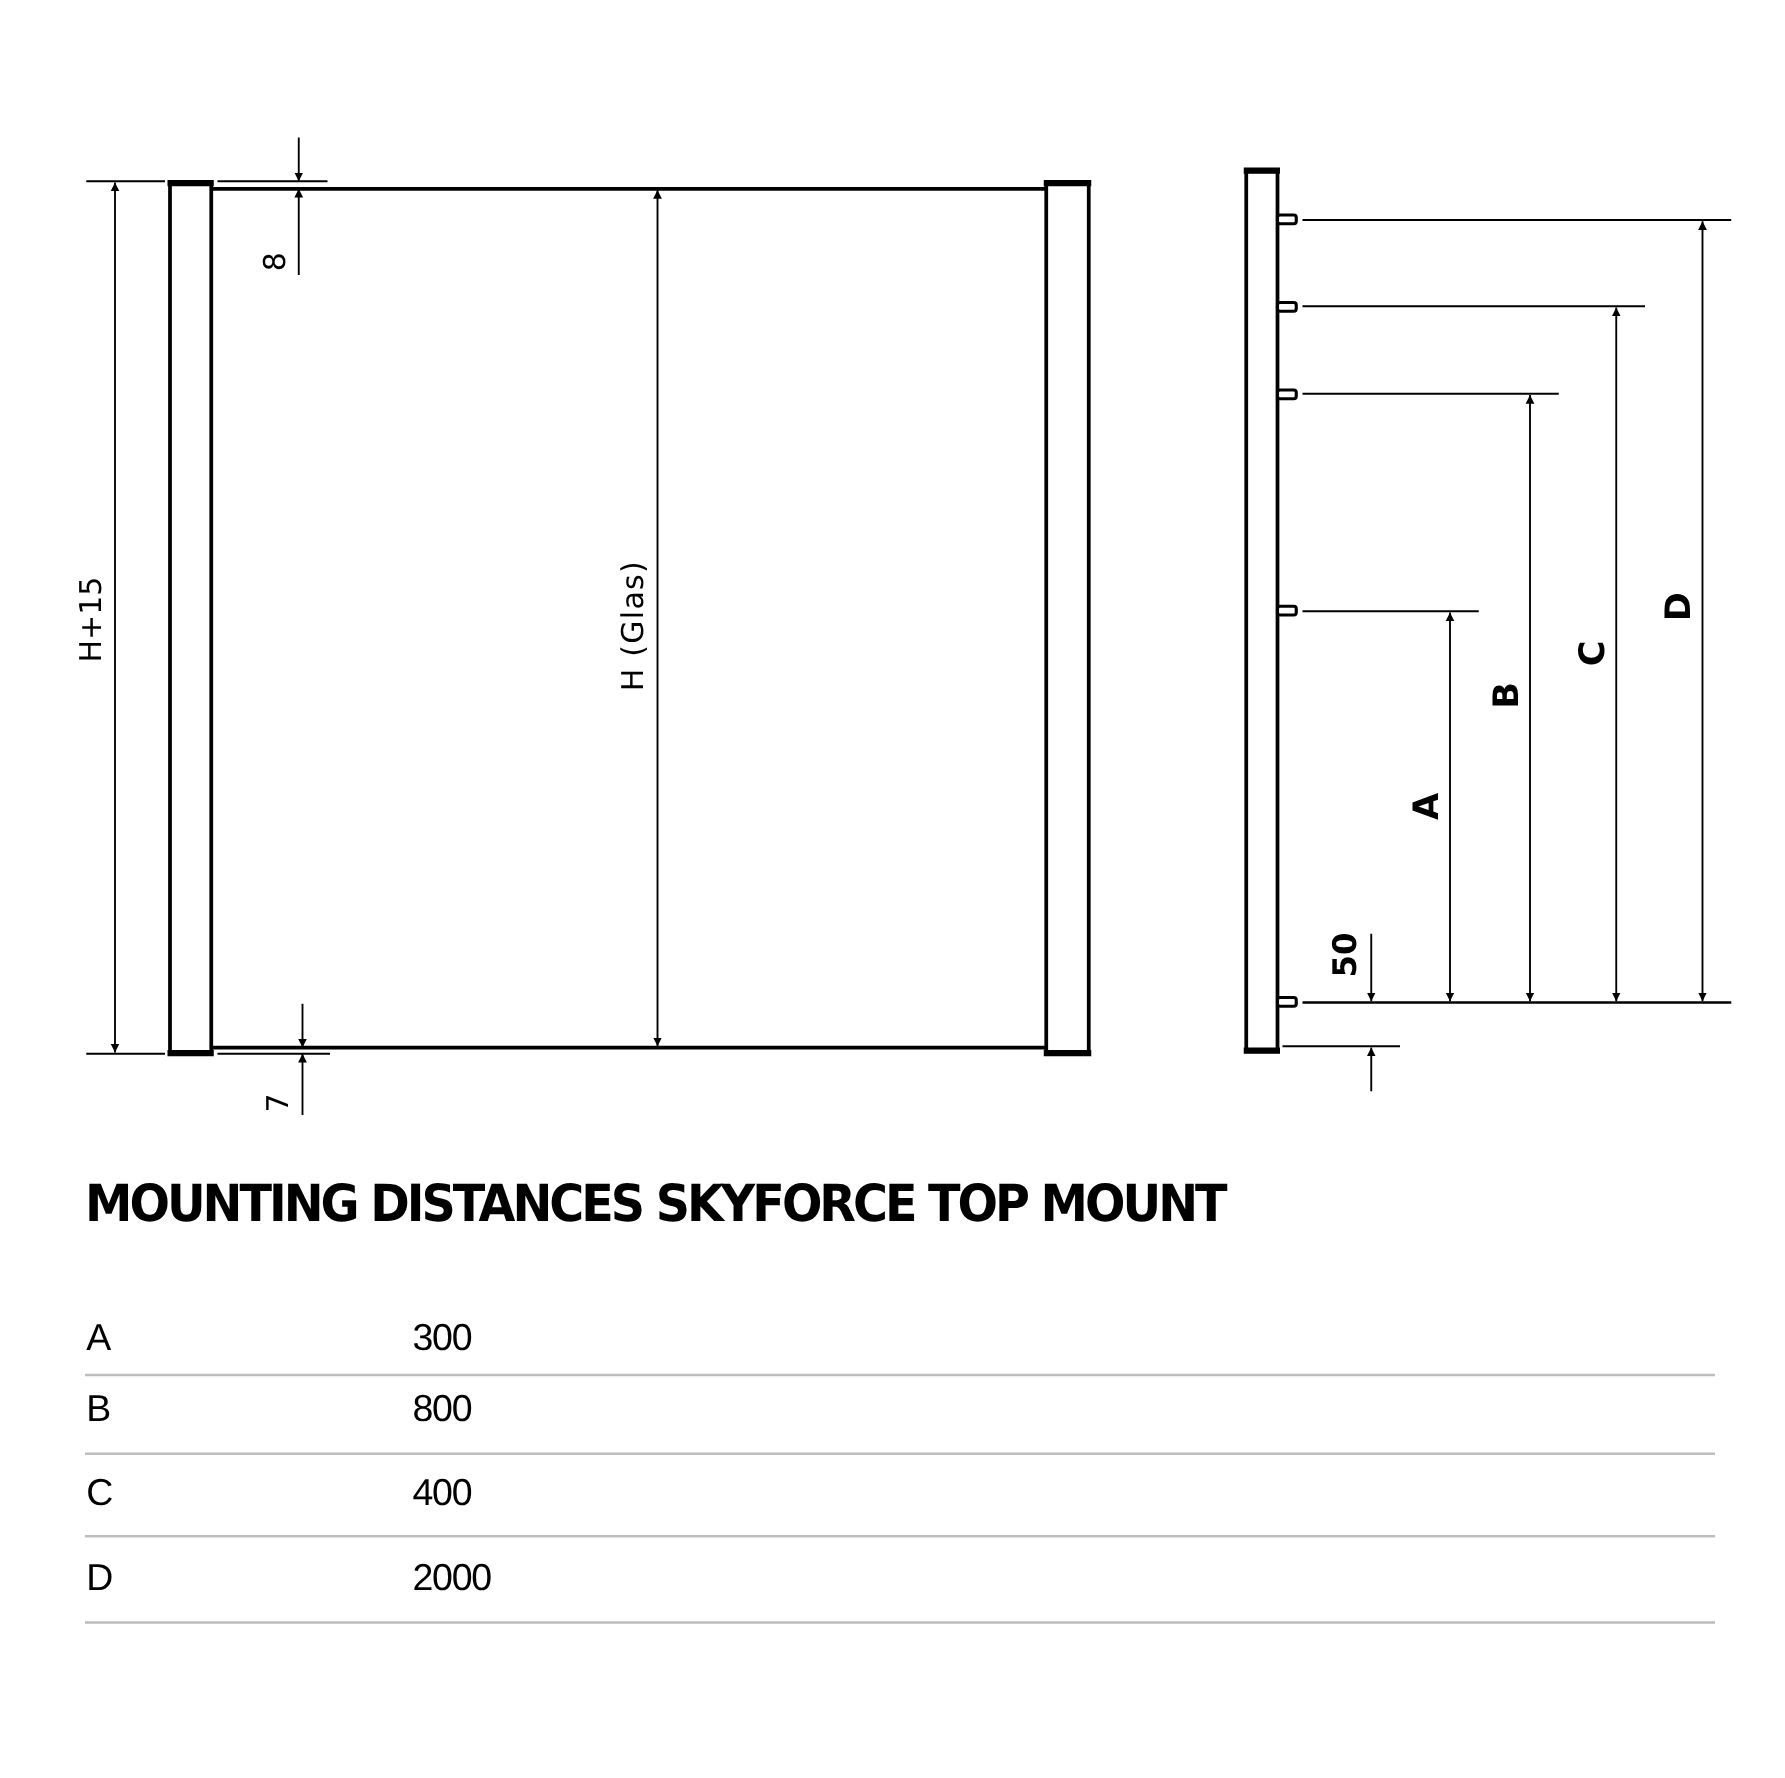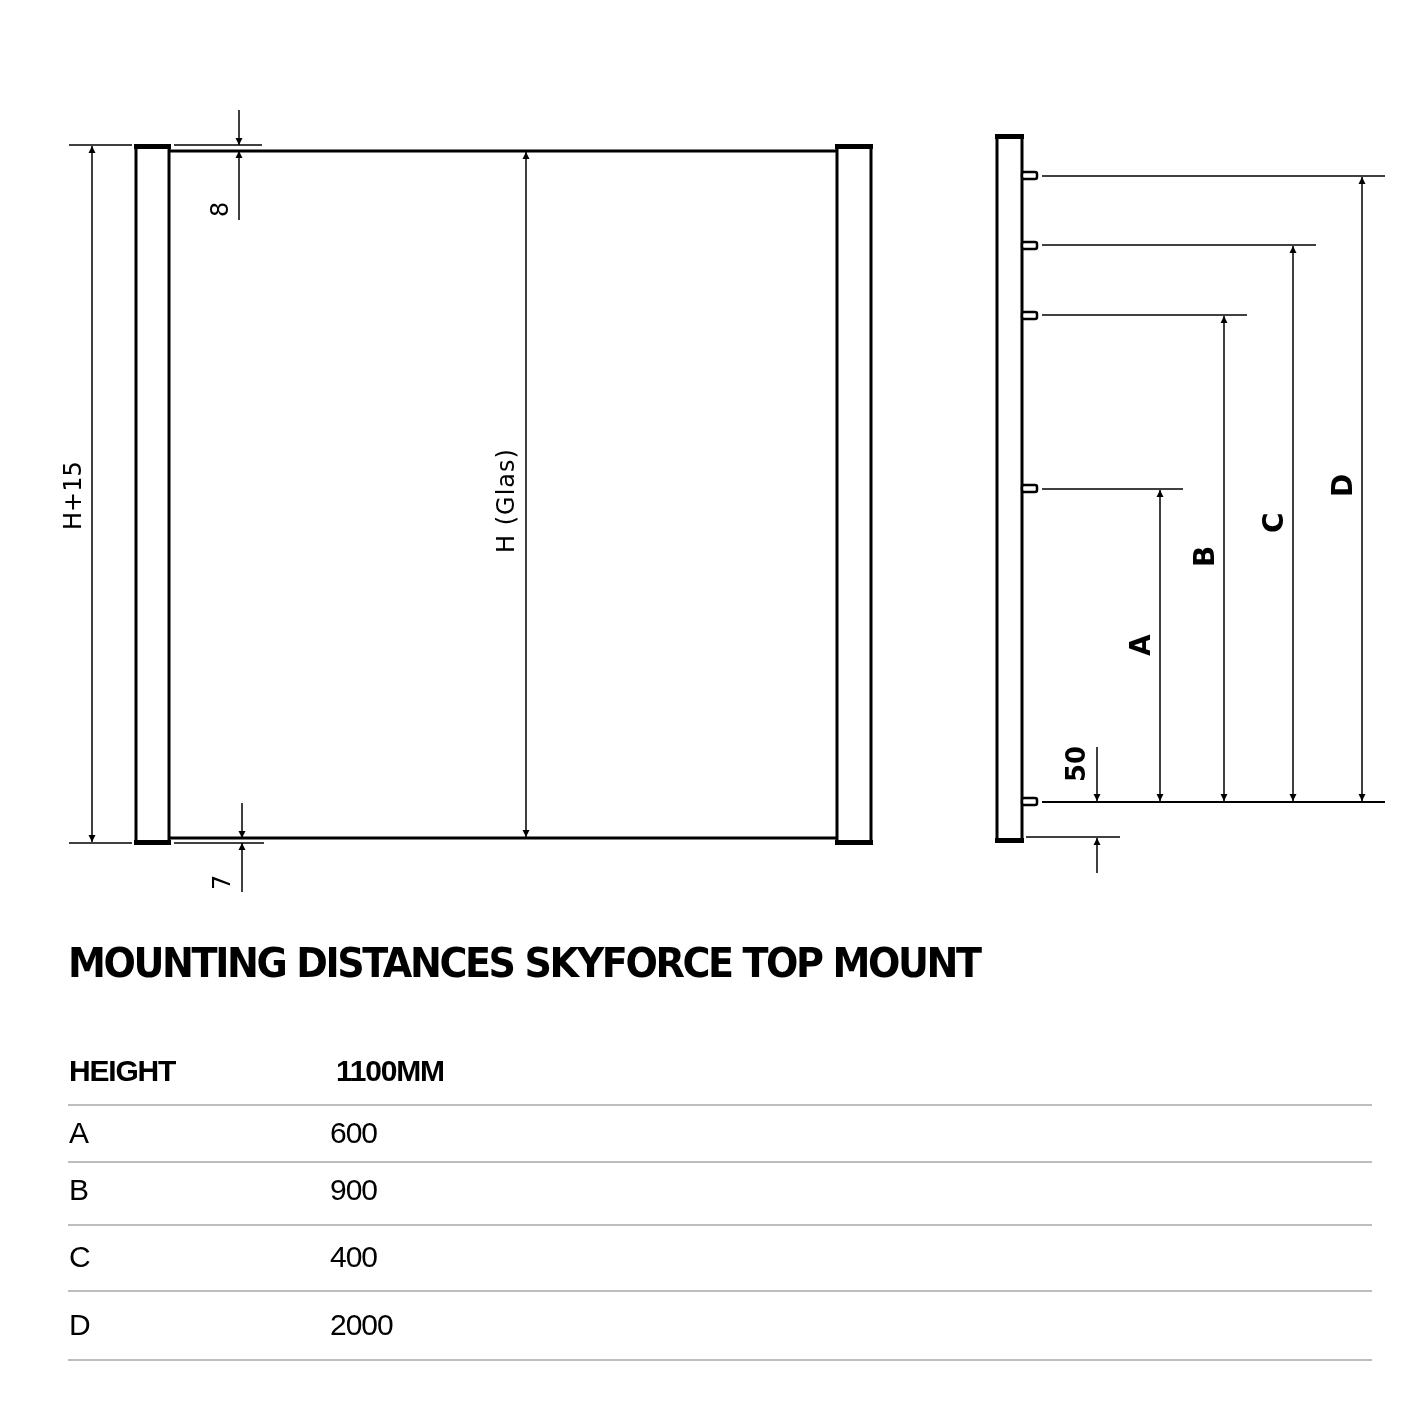--- a/index.html
+++ b/index.html
@@ -98,31 +98,27 @@
     <text font-size="28" font-weight="bold" transform="translate(1150,656) rotate(-90)">A</text>
     <text font-size="28" font-weight="bold" transform="translate(1214,567) rotate(-90)">B</text>
     <text font-size="28" font-weight="bold" transform="translate(1283,533) rotate(-90)">C</text>
     <text font-size="28" font-weight="bold" transform="translate(1352,497) rotate(-90)">D</text>
   </g>
 </svg>
 
 <div class="title">MOUNTING DISTANCES SKYFORCE TOP MOUNT</div>
 
 <div class="table">
-  <div class="row hdr">
-    <span class="k">HEIGHT</span>
-    <span class="v">1100MM</span>
-  </div>
   <div class="row r1">
     <span class="k">A</span>
-    <span class="v">600</span>
+    <span class="v">300</span>
   </div>
   <div class="row r2">
     <span class="k">B</span>
-    <span class="v">900</span>
+    <span class="v">800</span>
   </div>
   <div class="row r3">
     <span class="k">C</span>
     <span class="v">400</span>
   </div>
   <div class="row r4">
     <span class="k">D</span>
     <span class="v">2000</span>
   </div>
 </div>

